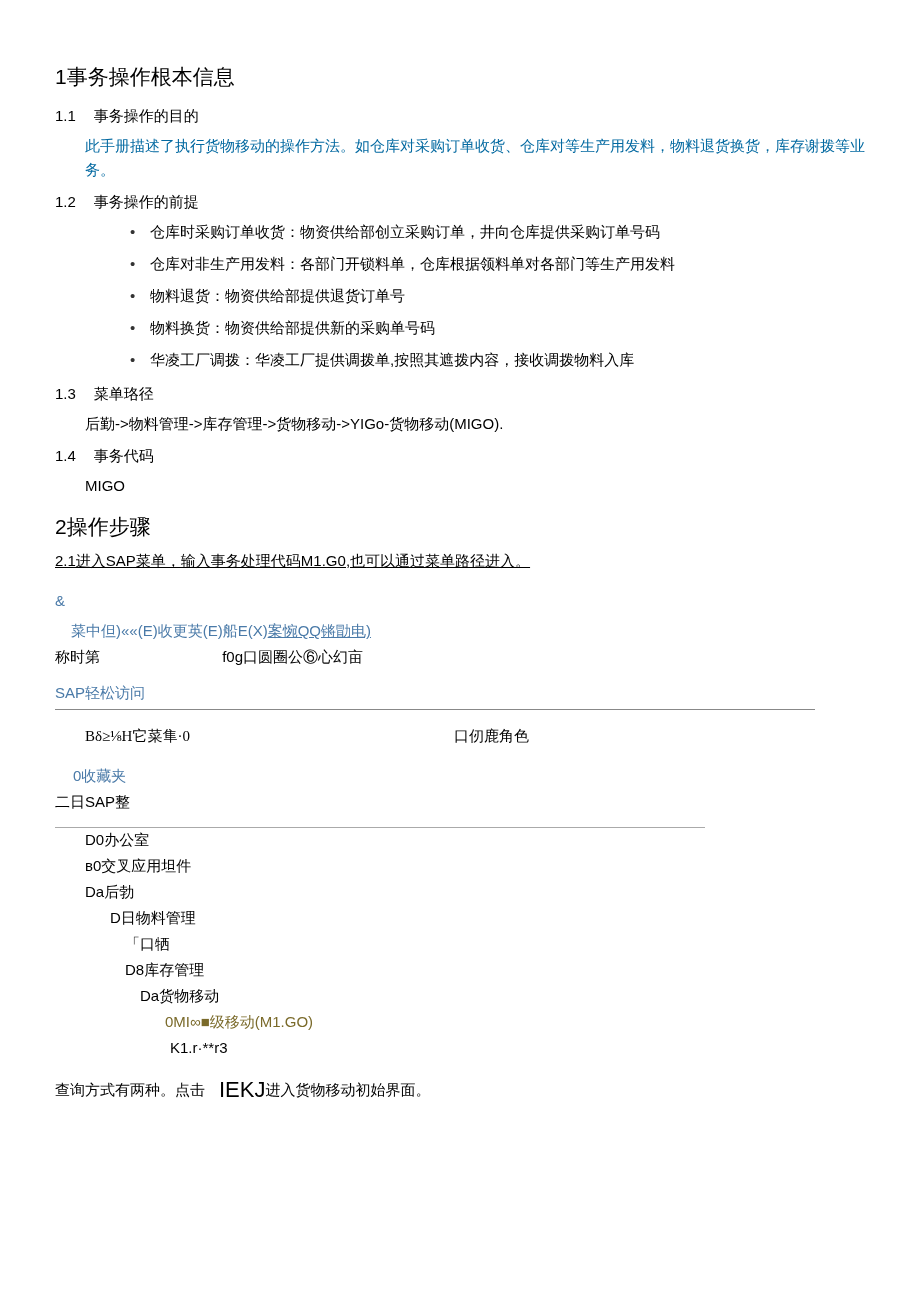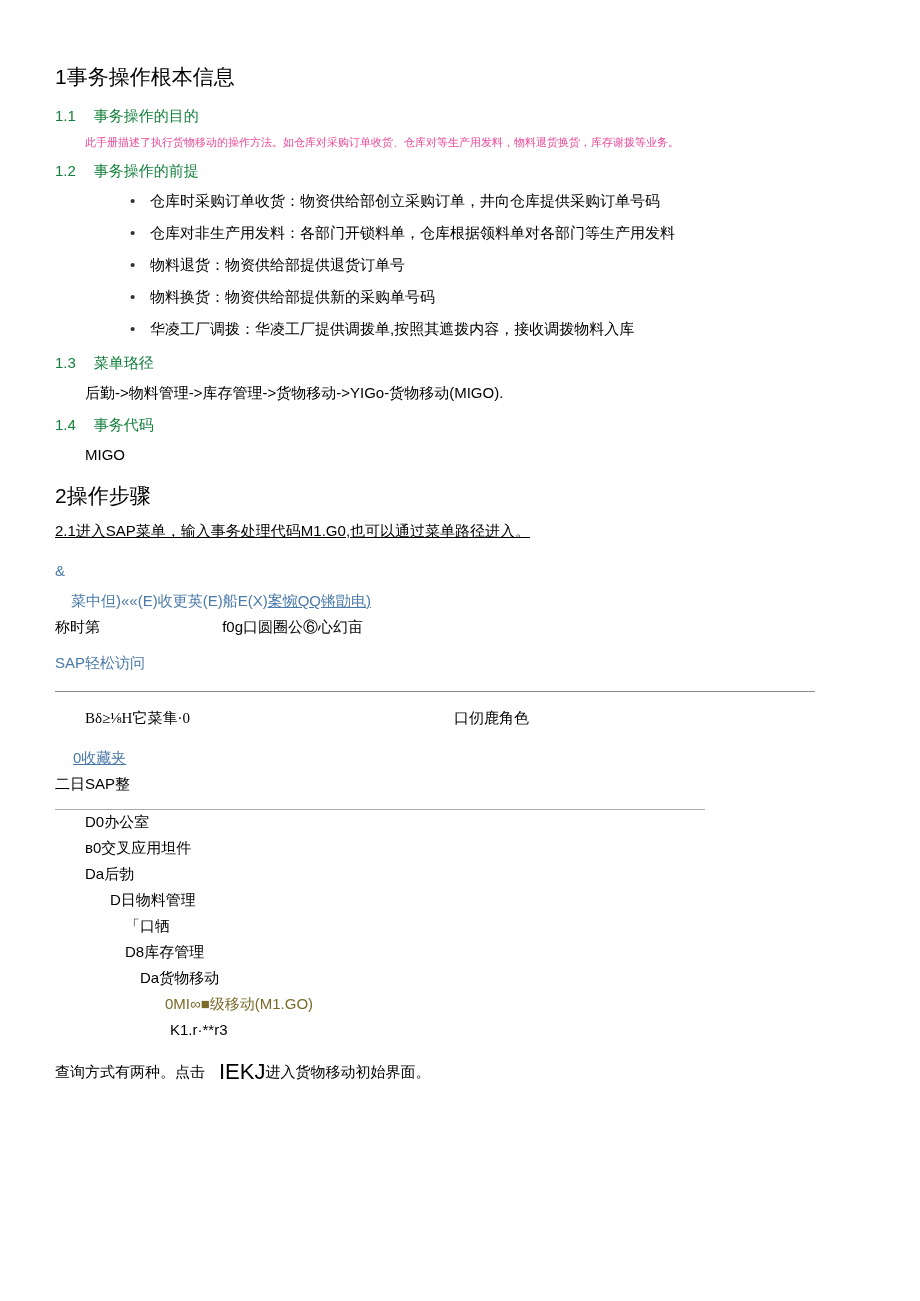--- a/index.html
+++ b/index.html
@@ -19,31 +19,31 @@
     .h1 {
       font-size: 21px;
       font-weight: normal;
       color: #000;
       margin-bottom: 10px;
     }
     .h2 {
       font-size: 15px;
       margin-top: 8px;
       margin-bottom: 6px;
-      color: #15803d;
+      color: #000000;
     }
     .h2 .num {
       display: inline-block;
       margin-right: 18px;
     }
     .body-text {
       margin-left: 30px;
       margin-bottom: 8px;
-      font-size: 11px;
-      color: #ec4899;
+      font-size: 15px;
+      color: #0369a1;
     }
     .bullet-list {
       margin-left: 75px;
       margin-bottom: 10px;
     }
     .bullet-item {
       position: relative;
       padding-left: 20px;
       margin-bottom: 8px;
       font-size: 15px;
@@ -100,21 +100,21 @@
       display: inline-block;
       text-align: center;
     }
     .sap-toolbar .right {
       display: inline-block;
       margin-left: 118px;
     }
     .sap-title {
       color: #4a7aa8;
       border-bottom: 1px solid #888;
-      padding-bottom: 16px;
+      padding-bottom: 4px;
       margin-bottom: 14px;
       width: 760px;
     }
     .sap-sub-toolbar {
       margin-left: 30px;
       margin-bottom: 16px;
     }
     .sap-sub-toolbar .left {
       display: inline-block;
       font-family: Liberation Serif, serif;
@@ -123,21 +123,20 @@
       display: inline-block;
       margin-left: 260px;
     }
     .tree {
       font-size: 15px;
     }
     .tree-fav {
       margin-left: 18px;
       color: #4a7aa8;
       margin-bottom: 2px;
-      text-decoration: underline;
     }
     .tree-sap-root {
       margin-bottom: 0px;
       border-bottom: 1px solid #aaa;
       width: 650px;
       padding-bottom: 13px;
     }
     .tree-item {
       margin-bottom: 2px;
     }

